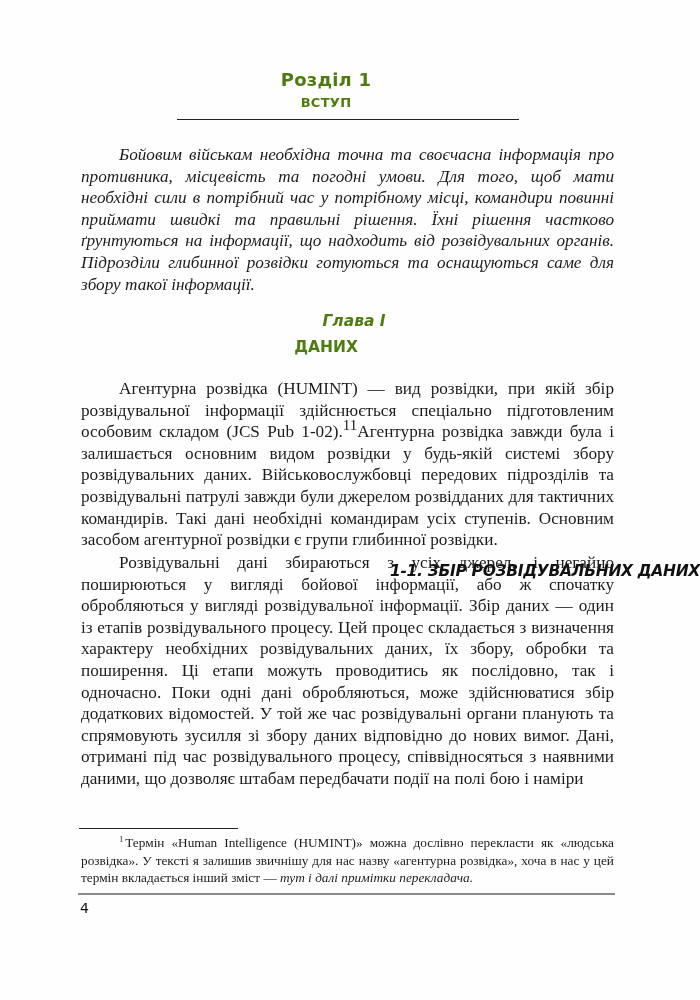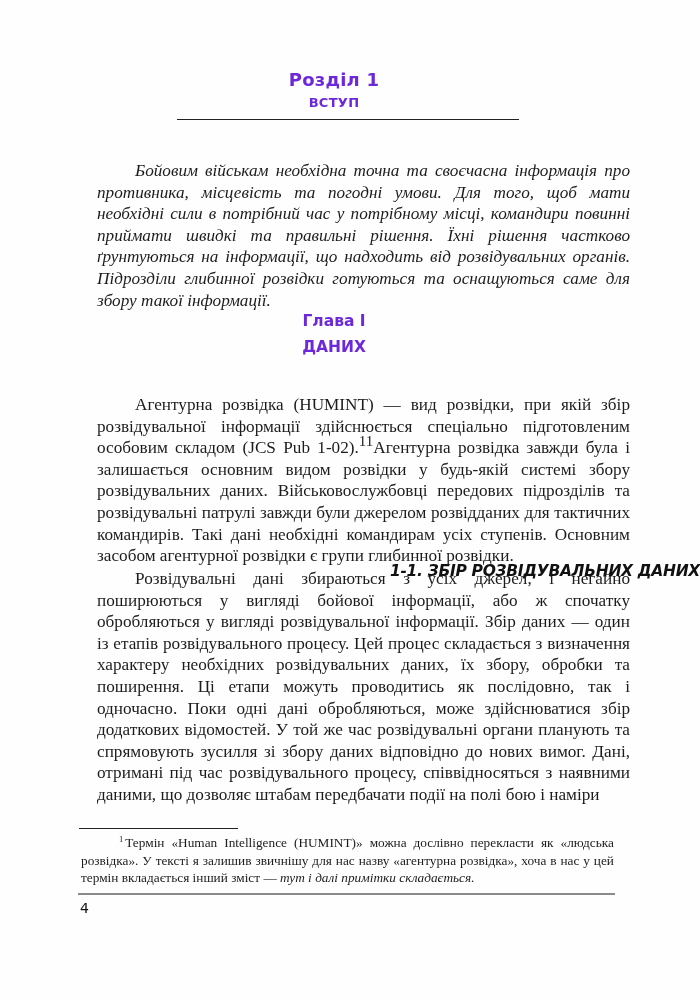--- a/index.html
+++ b/index.html
@@ -18,23 +18,23 @@
       position: absolute;
       left: 0; top: 0;
       width: 700px;
       height: 1000px;
       background: #fefefe;
     }
     .heading-sans {
       font-family: "DejaVu Sans", sans-serif;
       font-weight: bold;
       text-align: center;
-      color: #6d28d9;
+      color: #4d7c0f;
       position: absolute;
-      left: 8px;
+      left: 0;
       width: 652px;
     }
     #chapter-num { top: 69px; font-size: 18px; letter-spacing: 0.2px; }
     #chapter-title { top: 95px; font-size: 13px; letter-spacing: 0.3px; }
     #title-rule {
       position: absolute;
       left: 177px;
       top: 119px;
       width: 342px;
       height: 0;
@@ -42,34 +42,36 @@
     }
     .body-text {
       position: absolute;
       left: 81px;
       width: 533px;
       font-family: "Liberation Serif", serif;
       font-size: 17.2px;
       line-height: 21.6px;
       text-align: justify;
       color: #1c1c1c;
-      margin: 16px;
+      margin: 0;
     }
     .body-text p {
       margin: 0;
       text-indent: 38px;
       text-align: justify;
     }
     #intro {
       top: 144px;
       font-style: italic;
     }
     #glava-label {
       top: 312px;
       font-size: 15.5px;
+      font-style: italic;
+      padding-left: 28px;
     }
     #glava-title {
       top: 338px;
       font-size: 15.5px;
     }
     #section1 {
       top: 378px;
     }
     #section-heading {
       position: absolute;
@@ -177,21 +179,21 @@
   </div>
 
   <div id="section-heading">1-1. ЗБІР РОЗВІДУВАЛЬНИХ ДАНИХ</div>
 
   <div id="section2" class="body-text">
     <p>Розвідувальні дані збираються з усіх джерел, і негайно поширюються у вигляді бойової інформації, або ж спочатку обробляються у вигляді розвідувальної інформації. Збір даних — один із етапів розвідувального процесу. Цей процес складається з визначення характеру необхідних розвідувальних даних, їх збору, обробки та поширення. Ці етапи можуть проводитись як послідовно, так і одночасно. Поки одні дані обробляються, може здійснюватися збір додаткових відомостей. У той же час розвідувальні органи планують та спрямовують зусилля зі збору даних відповідно до нових вимог. Дані, отримані під час розвідувального процесу, співвідносяться з наявними даними, що дозволяє штабам передбачати події на полі бою і наміри</p>
   </div>
 
   <div id="footnote-rule"></div>
   <div id="footnote">
-    <p><sup>1</sup><span>Термін «Human Intelligence (HUMINT)» можна дослівно перекласти як «людська розвідка». У тексті я залишив звичнішу для нас назву «агентурна розвідка», хоча в нас у цей термін вкладається інший зміст — </span><span class="fn-italic">тут і далі примітки складається.</span></p>
+    <p><sup>1</sup><span>Термін «Human Intelligence (HUMINT)» можна дослівно перекласти як «людська розвідка». У тексті я залишив звичнішу для нас назву «агентурна розвідка», хоча в нас у цей термін вкладається інший зміст — </span><span class="fn-italic">тут і далі примітки перекладача.</span></p>
   </div>
 
   <div id="footer-rule"></div>
   <div id="footer">
     <span id="page-number">4</span>
   </div>
 
 </div>
 
 </body></html>

